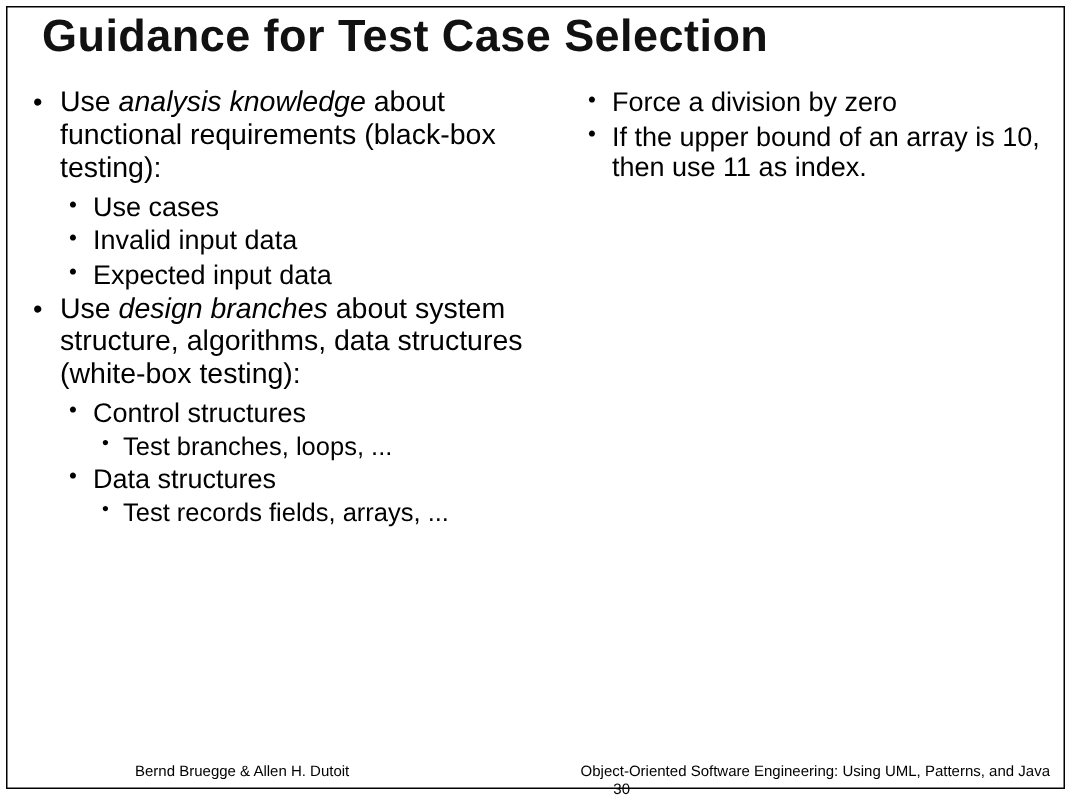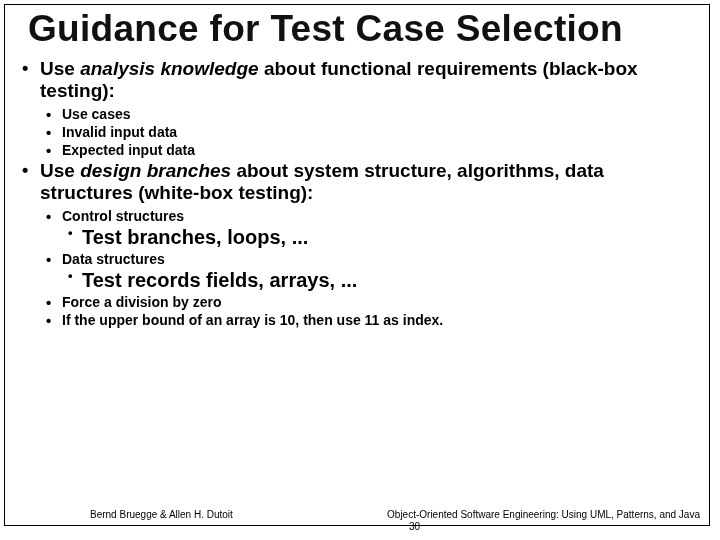--- a/index.html
+++ b/index.html
@@ -22,33 +22,32 @@
     border: 1px solid #000;
     box-sizing: border-box;
   }
   .title {
     position: absolute;
     top: 8px;
     left: 28px;
     right: 20px;
     font-family: "Century Gothic", "Trebuchet MS", sans-serif;
     font-weight: bold;
-    font-size: 37px;
+    font-size: 30px;
     letter-spacing: 0.3px;
     color: #111;
   }
   .columns {
     position: absolute;
     top: 58px;
     left: 14px;
     right: 14px;
     bottom: 40px;
     display: flex;
-    flex-direction: column;
-    font-weight: bold;
+    flex-direction: row;
   }
   .col {
     flex: 1;
     padding: 0 10px 0 4px;
     box-sizing: border-box;
   }
   ul {
     list-style: none;
     padding: 0;
     margin: 0;
@@ -64,34 +63,34 @@
   }
   .lvl1::before {
     content: "•";
     position: absolute;
     left: 4px;
     top: 0;
     font-size: 18px;
   }
   .lvl2 {
     padding-left: 22px;
-    font-size: 14px;
+    font-size: 18px;
     margin-left: 22px;
     margin-bottom: 2px;
   }
   .lvl2::before {
     content: "•";
     position: absolute;
     left: 6px;
     top: 0;
     font-size: 15px;
   }
   .lvl3 {
     padding-left: 20px;
-    font-size: 20px;
+    font-size: 17px;
     margin-left: 44px;
     margin-bottom: 2px;
   }
   .lvl3::before {
     content: "•";
     position: absolute;
     left: 6px;
     top: 0;
     font-size: 13px;
   }

